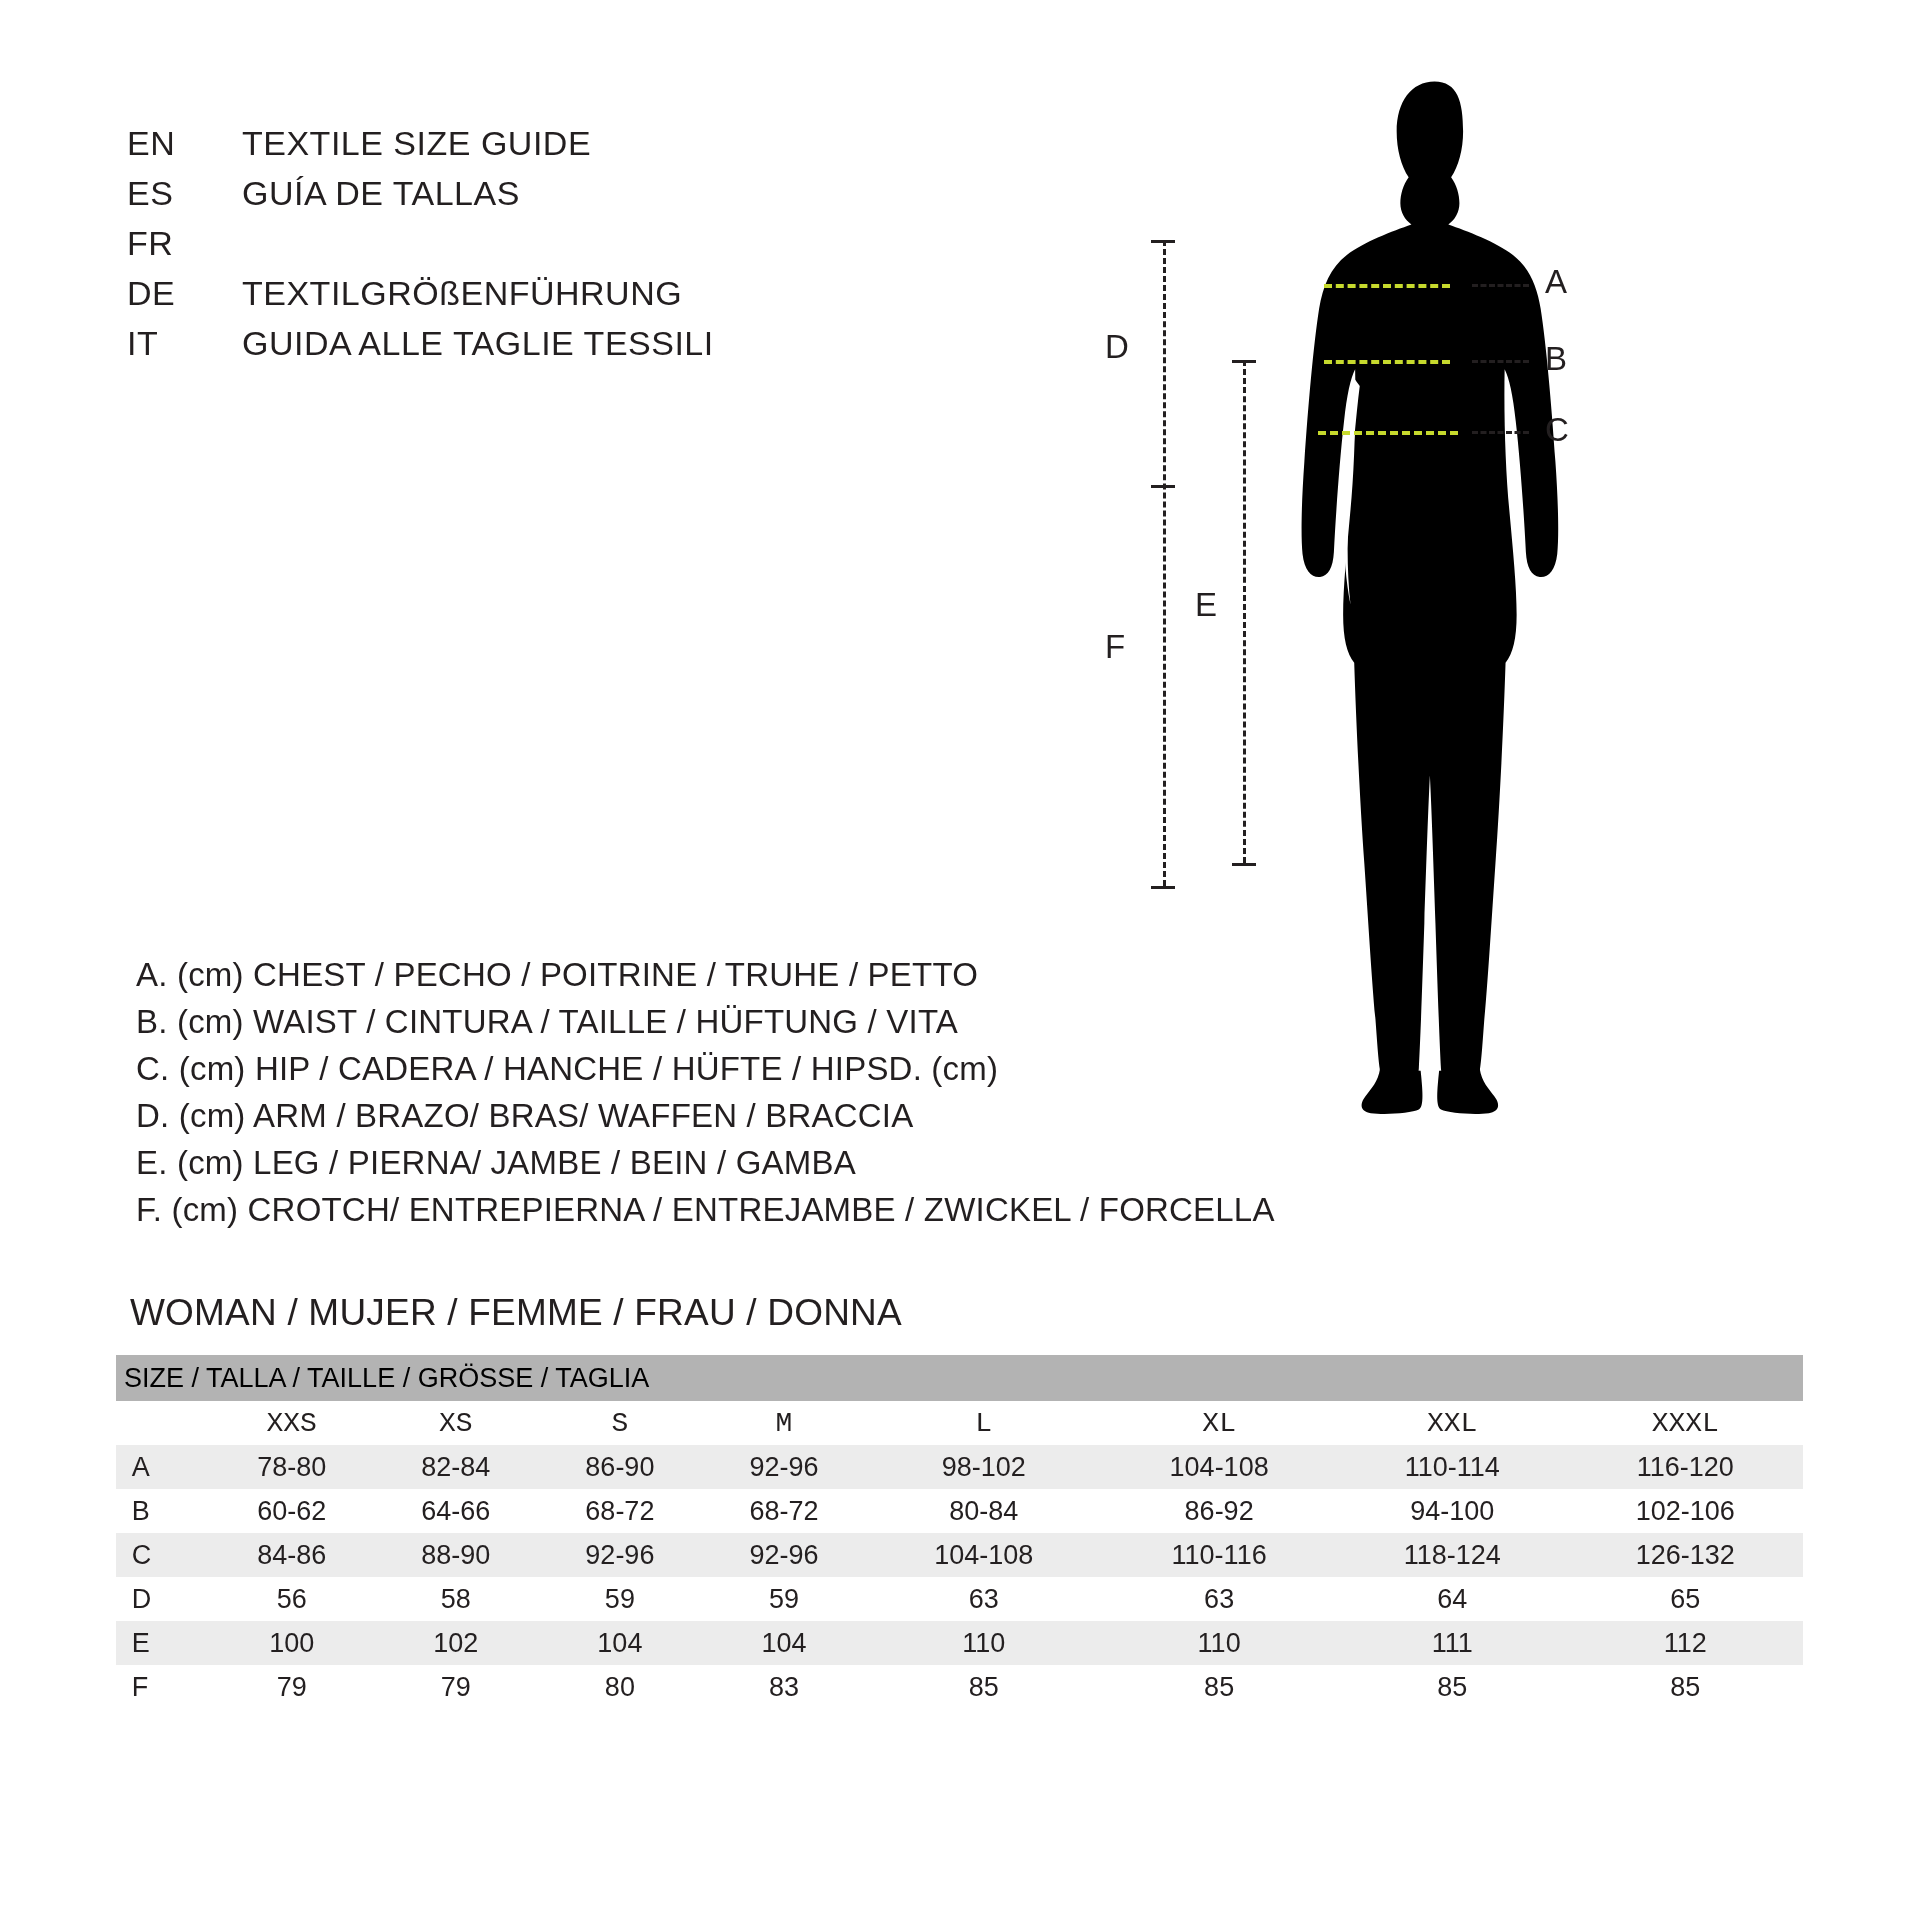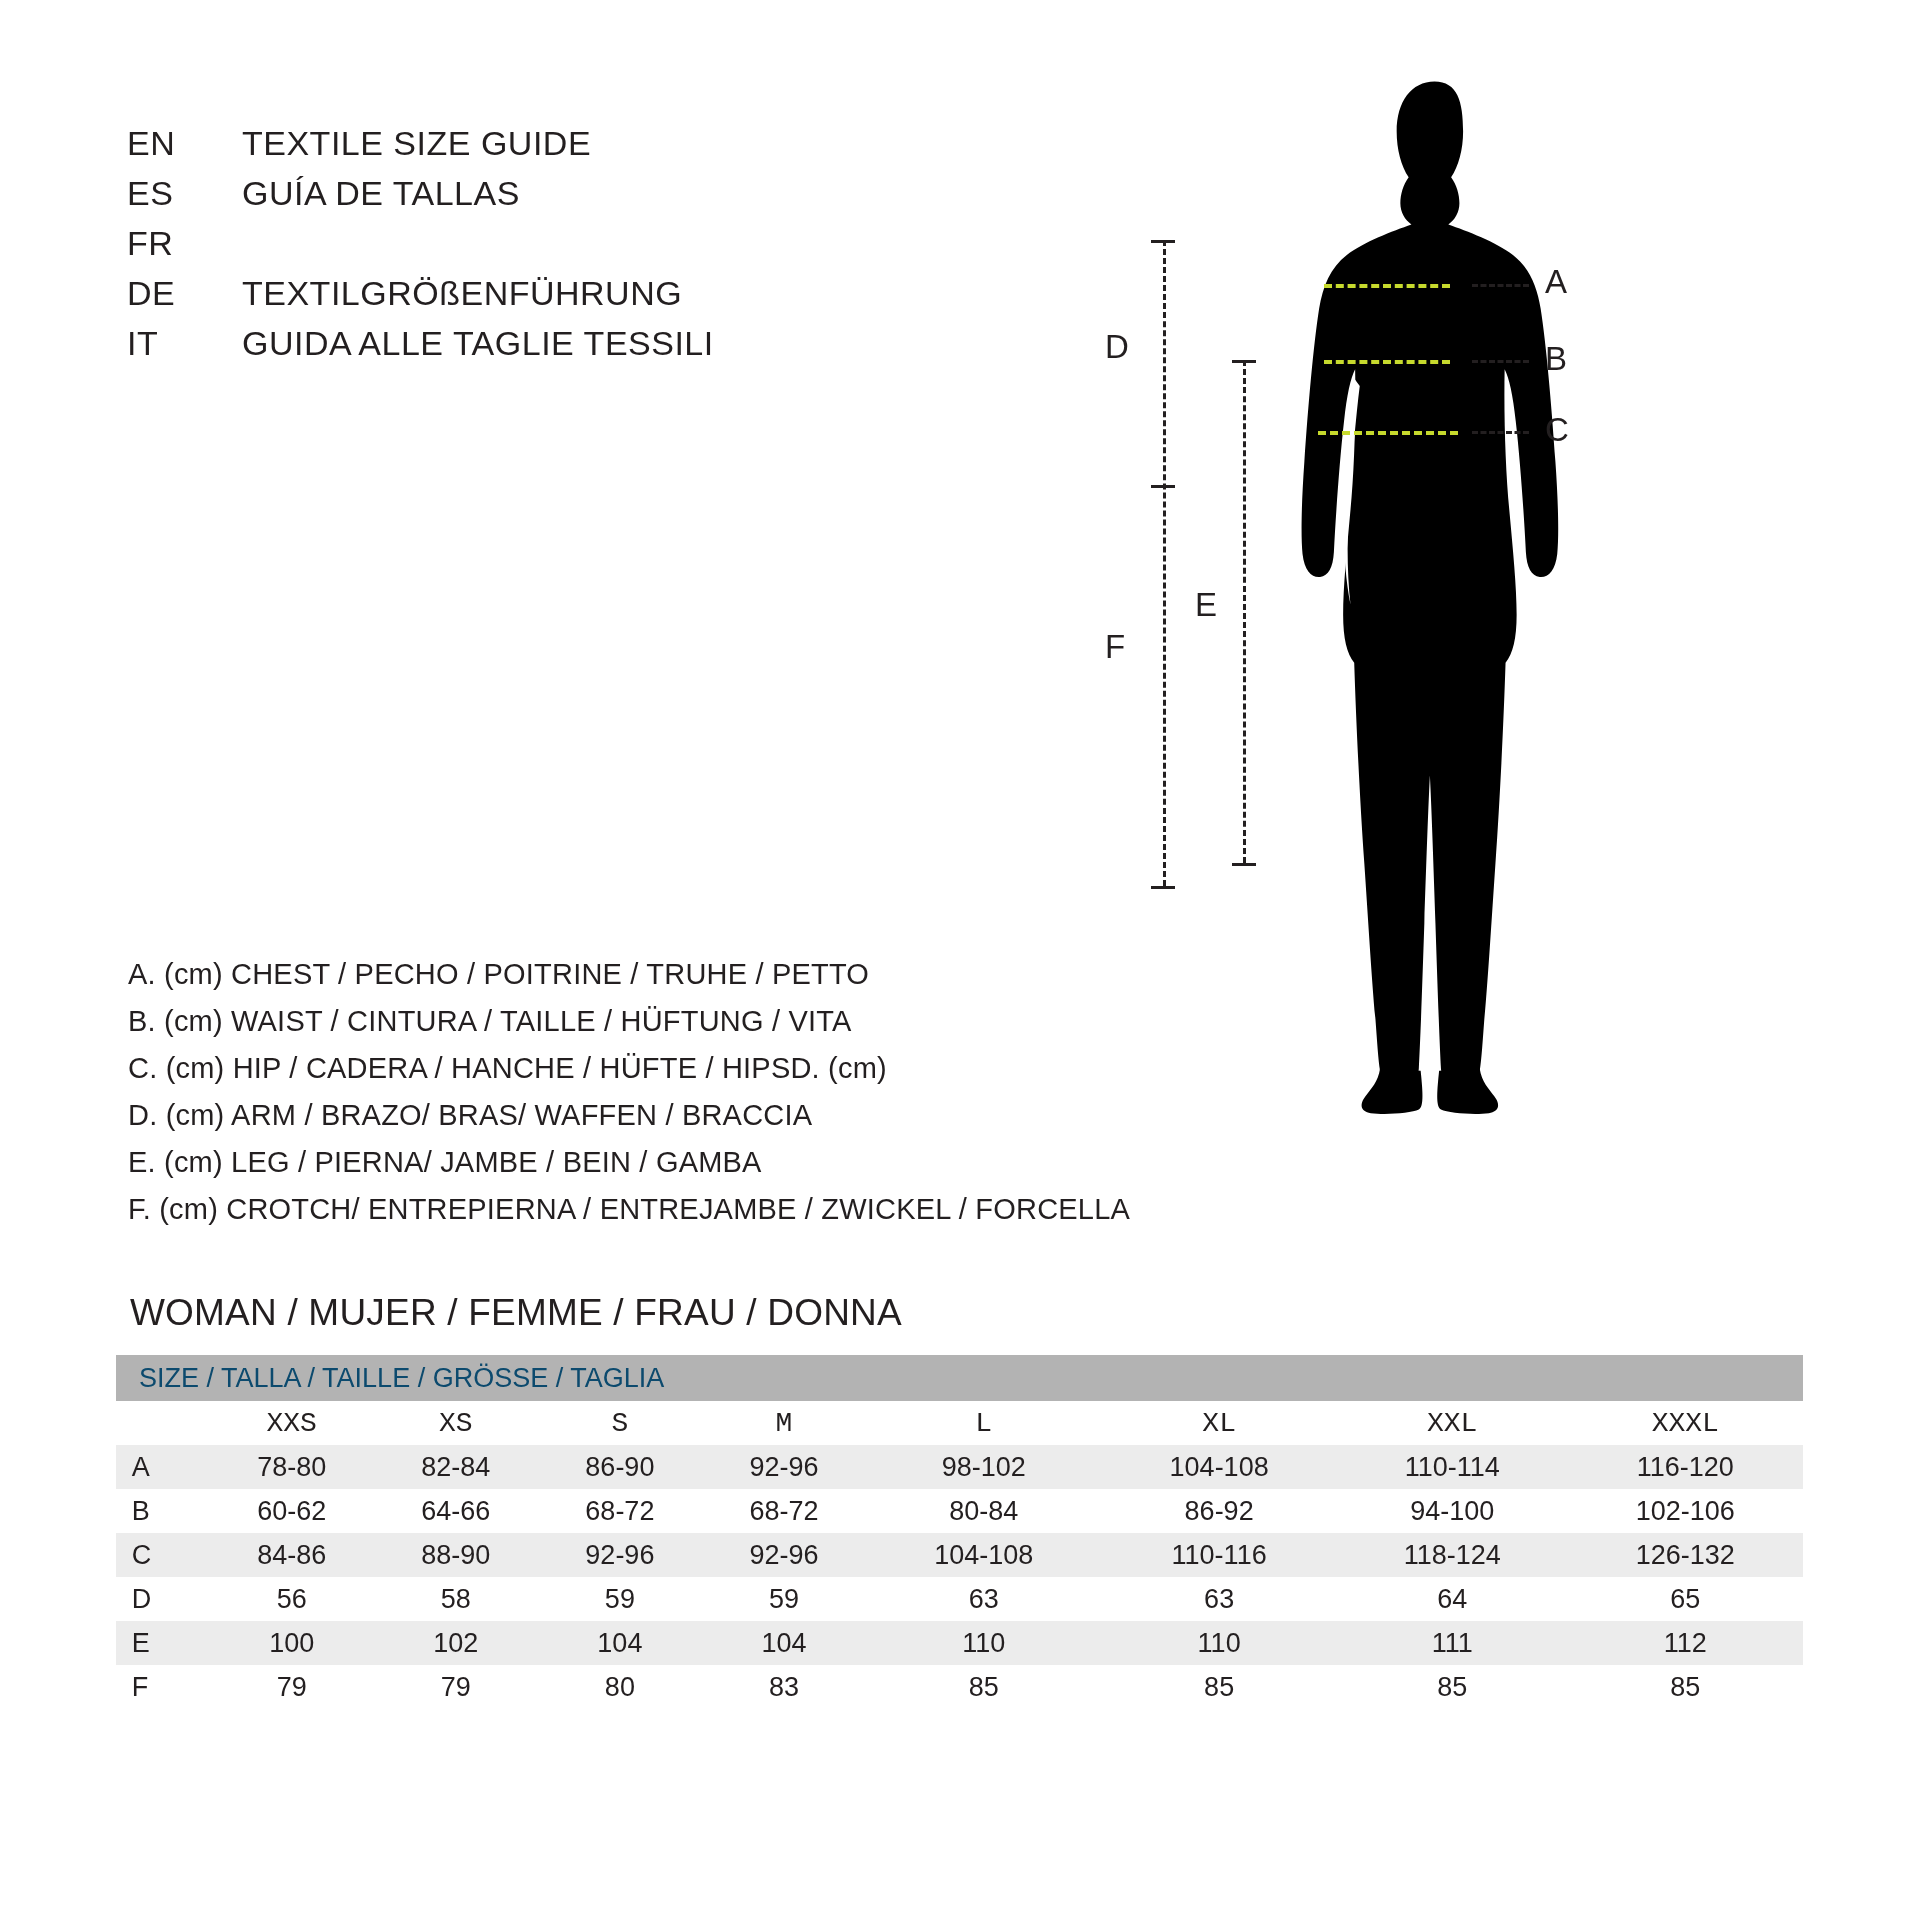--- a/index.html
+++ b/index.html
@@ -40,24 +40,25 @@
   }
 
   
   #legend-block {
     position: absolute;
     left: 128px;
     top: 951px;
     width: 1108px;
   }
   .legend-row {
-    font-size: 29px;
+    font-size: 33px;
     line-height: 47px;
     white-space: nowrap;
     letter-spacing: 0.2px;
+    margin-left: 8px;
   }
 
   
   #woman-label {
     position: absolute;
     left: 130px;
     top: 1292px;
     font-size: 37px;
     letter-spacing: 0.2px;
   }
@@ -74,24 +75,24 @@
   #size-table td, #size-table th {
     padding: 0;
     font-weight: normal;
     text-align: center;
     height: 44px;
     vertical-align: middle;
   }
   #size-table .row-head-band td {
     background: #b3b3b3;
     text-align: left;
-    padding-left: 23px;
+    padding-left: 8px;
     height: 46px;
     font-size: 27px;
-    color: #0c4a6e;
+    color: #000000;
   }
   #size-table tr.shade td {
     background: #ececec;
   }
   #size-table tr.plain td {
     background: #ffffff;
   }
   #size-table td.rowlabel {
     text-align: left;
     padding-left: 15.7px;

